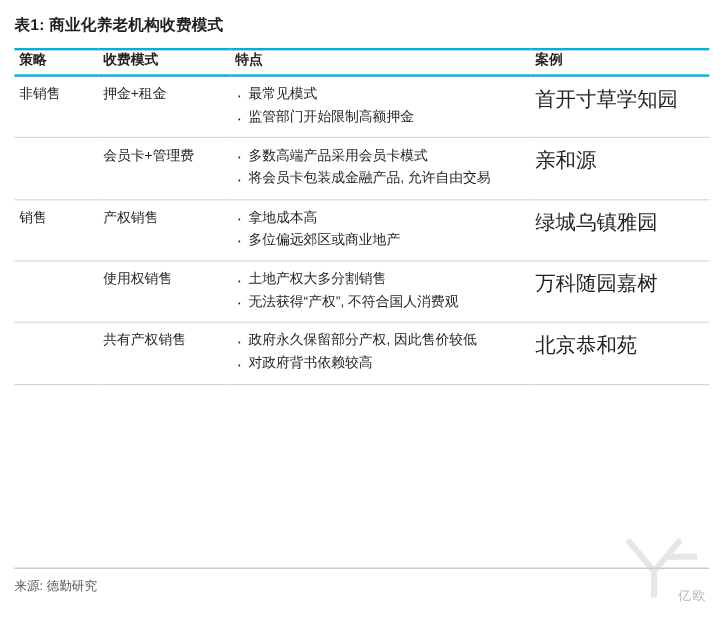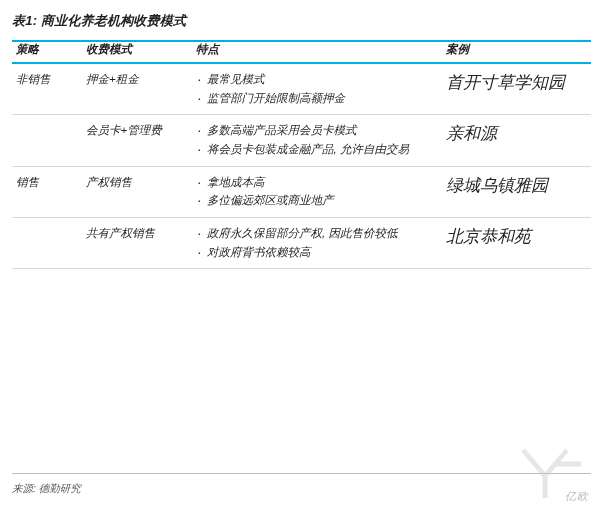--- a/index.html
+++ b/index.html
@@ -14,21 +14,20 @@
     color: #231f20;
     position: relative;
     overflow: hidden;
   }
   .page {
     position: relative;
     width: 603px;
     height: 518px;
     box-sizing: border-box;
     padding: 0 12px;
-    font-style: italic;
   }
   .title {
     font-size: 13px;
     font-weight: bold;
     color: #231f20;
     padding: 12px 0 10px 0;
     letter-spacing: 0.2px;
   }
   table.fee-table {
     width: 579px;
@@ -184,20 +183,31 @@
         <td class="mode">产权销售</td>
         <td class="features">
           <ul class="feat">
             <li>拿地成本高</li>
             <li>多位偏远郊区或商业地产</li>
           </ul>
         </td>
         <td class="case">绿城乌镇雅园</td>
       </tr>
 
+      <tr>
+        <td class="strategy"></td>
+        <td class="mode">使用权销售</td>
+        <td class="features">
+          <ul class="feat">
+            <li>土地产权大多分割销售</li>
+            <li>无法获得“产权”, 不符合国人消费观</li>
+          </ul>
+        </td>
+        <td class="case">万科随园嘉树</td>
+      </tr>
 
       <tr>
         <td class="strategy"></td>
         <td class="mode">共有产权销售</td>
         <td class="features">
           <ul class="feat">
             <li>政府永久保留部分产权, 因此售价较低</li>
             <li>对政府背书依赖较高</li>
           </ul>
         </td>

